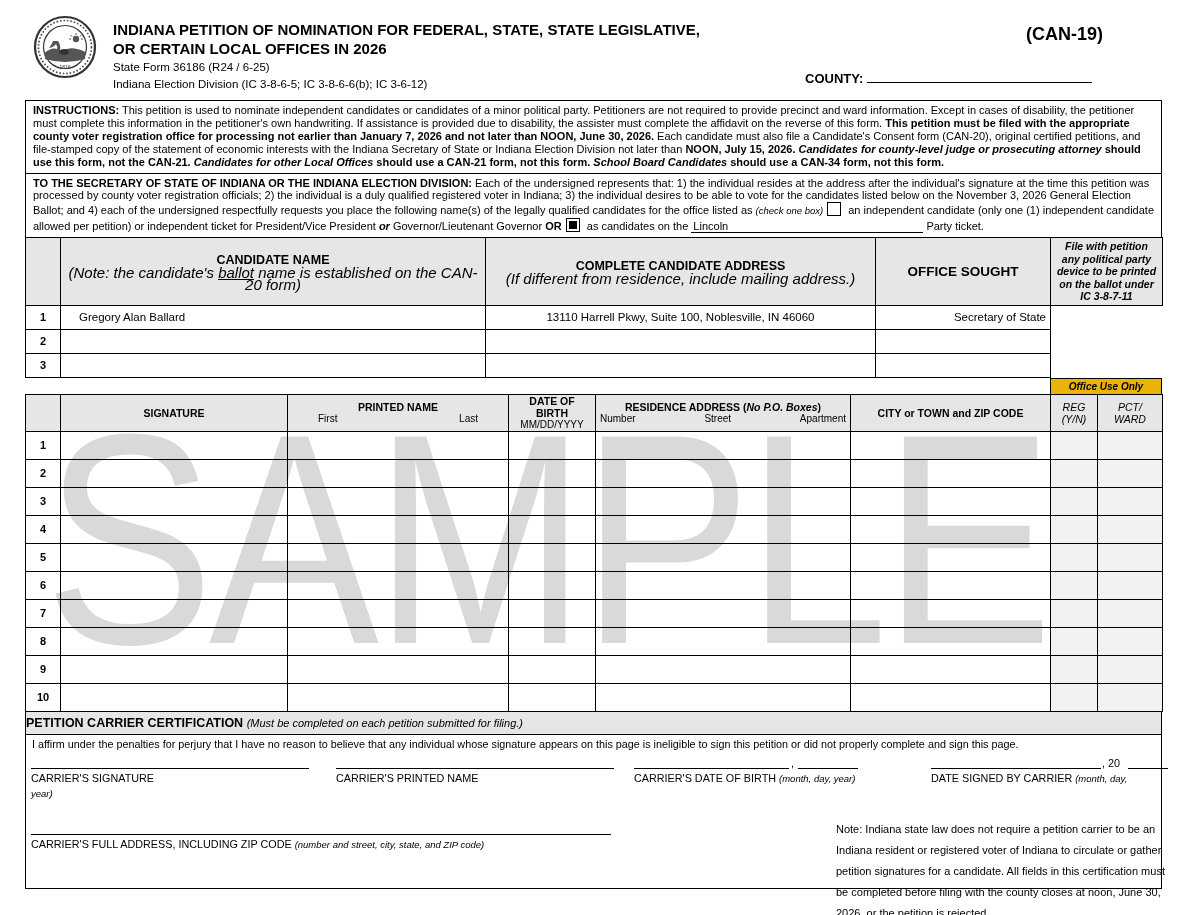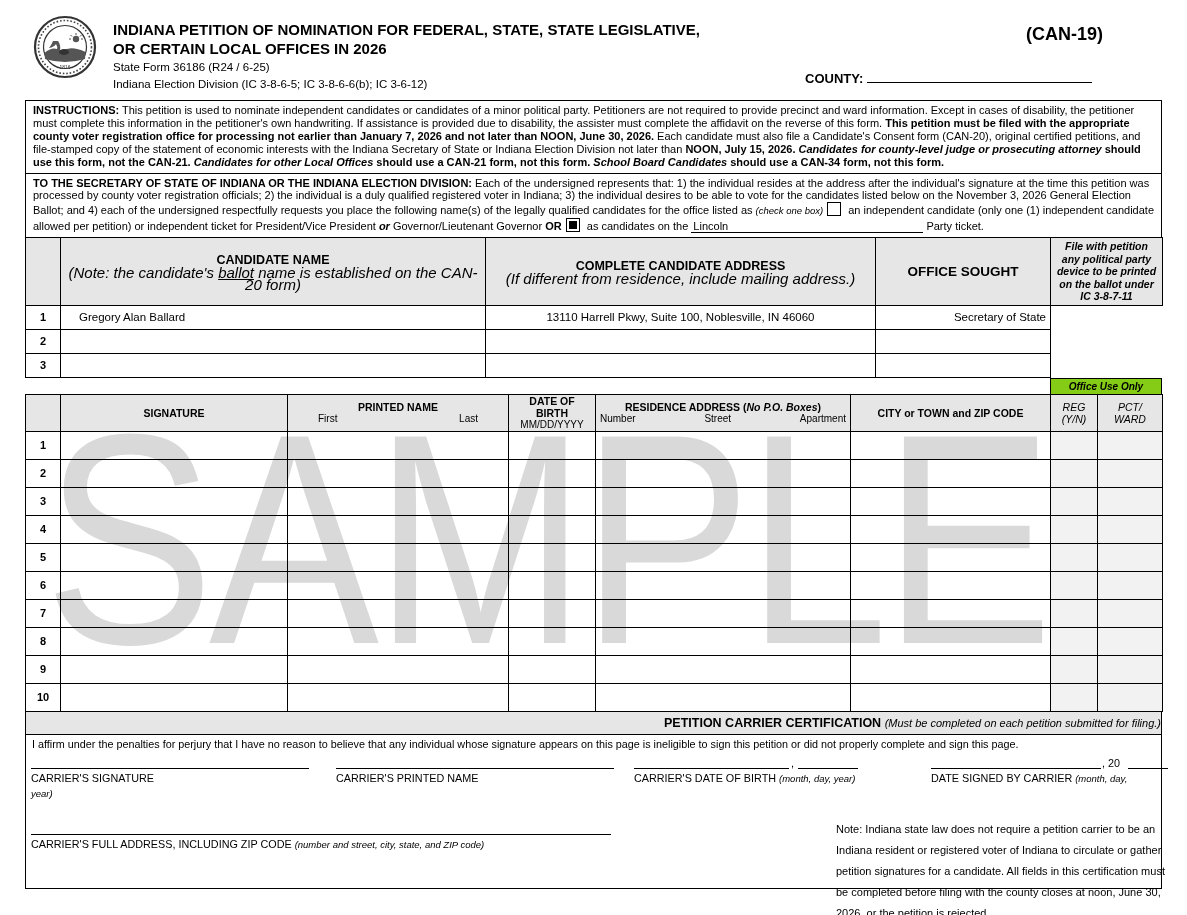--- a/index.html
+++ b/index.html
@@ -32,30 +32,30 @@
   th,td{border:1px solid #000;padding:0 4px;overflow:hidden}
   .gray{background:#e6e6e6}
   .cand-h1{font-size:12.5px;font-weight:bold;line-height:14px;padding-top:1px}
   .cand-note{font-size:15px;font-style:italic;font-weight:normal;line-height:12px}
   .cand-td{height:24px;font-size:11.5px}
   .numcell{text-align:center;font-weight:bold;font-size:11px}
   .sidenote{font-size:10.5px;font-style:italic;font-weight:bold;line-height:12.5px;
             text-align:center;vertical-align:middle;padding:2px 5px}
   .strip{height:17px;position:relative}
   .office-use{position:absolute;right:0;top:0;width:112px;height:17px;border:1px solid #000;
-              box-sizing:border-box;background:#84cc16;text-align:center;
+              box-sizing:border-box;background:#eab308;text-align:center;
               font-size:10px;font-weight:bold;font-style:italic;line-height:15px;z-index:3}
   .sig-h{font-size:10.5px;font-weight:bold;line-height:12px;vertical-align:middle}
   .sub{font-size:10px;font-weight:normal}
   .fl{display:flex;justify-content:space-between;padding:0 26px;font-size:10px;font-weight:normal}
   .fa{display:flex;justify-content:space-between;font-size:10px;font-weight:normal}
   .ouo-h{font-size:10.5px;font-style:italic;font-weight:normal;line-height:12px;text-align:center}
   .sig-td{height:28px;background:transparent}
   .ouo-td{background:rgba(0,0,0,0.05)}
-  .band{border:1px solid #000;background:#e6e6e6;height:22px;line-height:22px;text-align:right;font-size:12.5px}
+  .band{border:1px solid #000;background:#e6e6e6;height:22px;line-height:22px;text-align:left;font-size:12.5px}
   .band .t{font-weight:bold}
   .band .n{font-style:italic;font-size:11px}
   .certbox{border:1px solid #000;height:153px;position:relative;background:transparent}
   .affirm{position:absolute;left:6px;top:3px;width:1124px;font-size:10.8px;line-height:13px}
   .fline{position:absolute;border-bottom:1px solid #000;height:0}
   .flabel{position:absolute;font-size:10.8px;white-space:nowrap}
   .fnote{font-size:9.5px;font-style:italic}
   .certnote{position:absolute;left:810px;top:84px;width:332px;font-size:11px;line-height:21px}
   th{text-align:center}
 </style>

